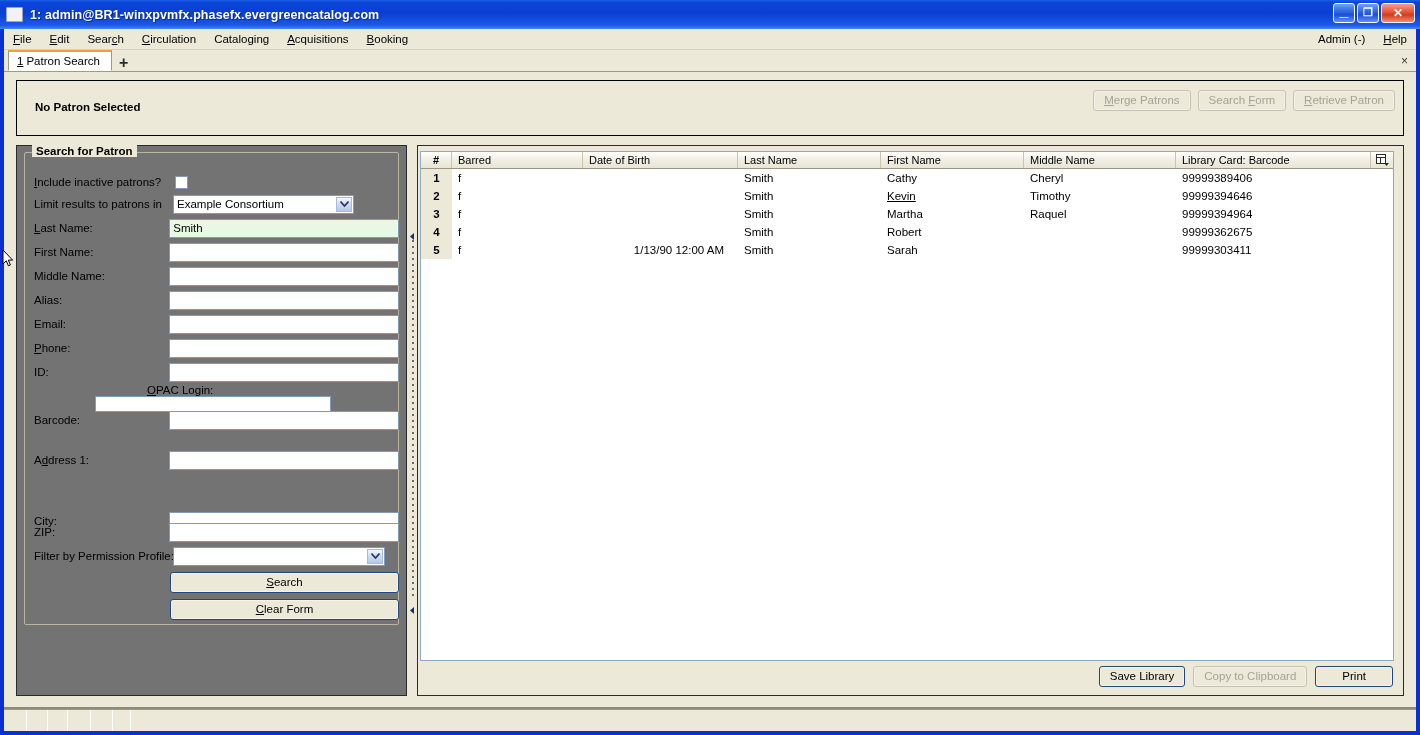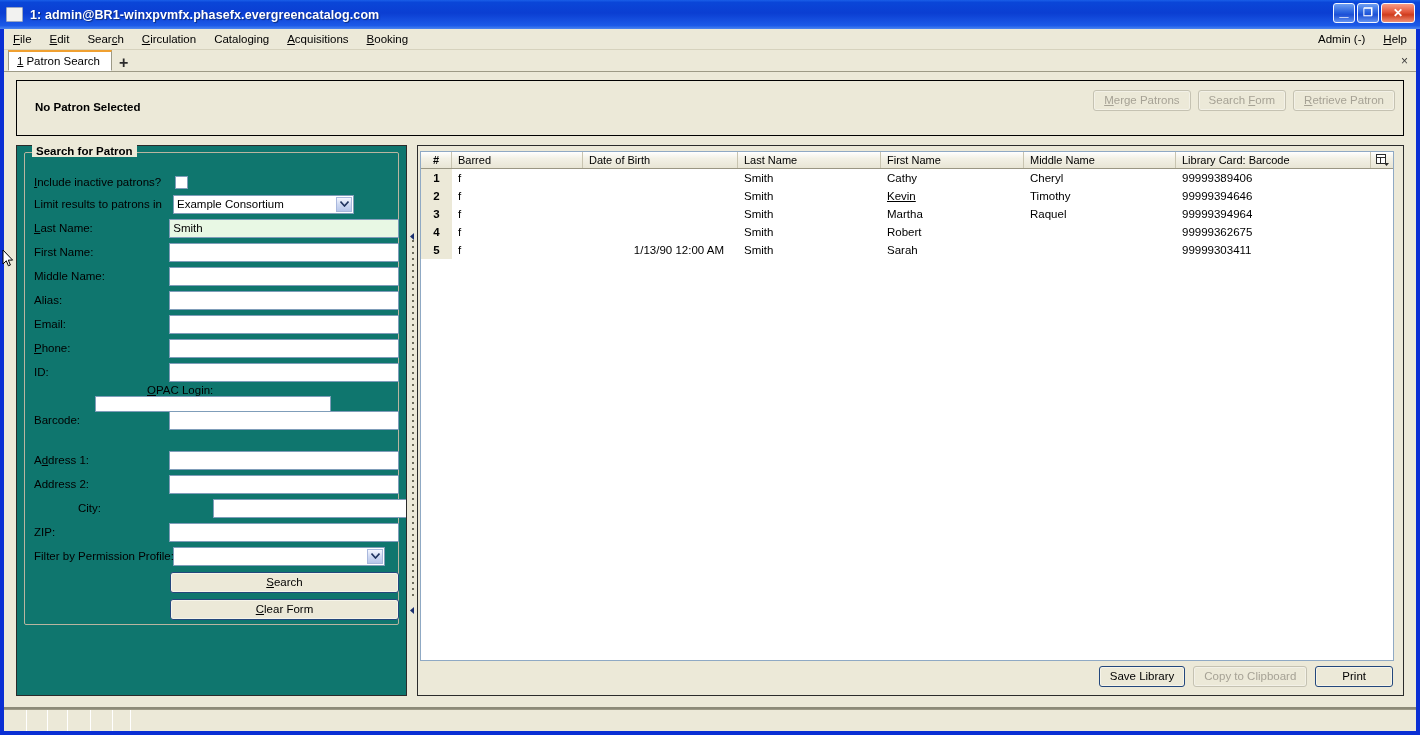--- a/index.html
+++ b/index.html
@@ -215,21 +215,21 @@
     position: absolute;
     left: 16px; top: 145px;
     width: 1388px; height: 551px;
   }
 
   
   .leftpane {
     position: absolute;
     left: 0; top: 0;
     width: 390px; height: 551px;
-    background: #0f766e;
+    background: #737373;
     border: 1px solid #2b2b2b;
     border-right: none;
     box-sizing: border-box;
   }
   .groupbox {
     position: absolute;
     left: 7px; top: 6px;
     width: 375px; height: 473px;
     border: 1px solid #b9b5a0;
     border-radius: 2px;
@@ -565,25 +565,21 @@
         </div>
         <div class="form-row" style="top:255px;">
           <div class="flabel">Barcode:</div>
           <input class="txt" value="" style="">
         </div>
 
         <div class="form-row" style="top:295px;">
           <div class="flabel">A<u class="ak">d</u>dress 1:</div>
           <input class="txt" value="" style="">
         </div>
-        <div class="form-row" style="top:319px;">
-          <div class="flabel">Address 2:</div>
-          <input class="txt" value="" style="">
-        </div>
-        <div class="form-row" style="top:343px;padding-left:44px;">
+        <div class="form-row" style="top:356px;">
           <div class="flabel">City:</div>
           <input class="txt" value="" style="">
         </div>
         <div class="form-row" style="top:367px;">
           <div class="flabel">ZIP:</div>
           <input class="txt" value="" style="">
         </div>
 
         <div class="form-row" style="top:391px;">
           <div class="flabel" style="width:147px;">Filter by Permission Profile:</div>

